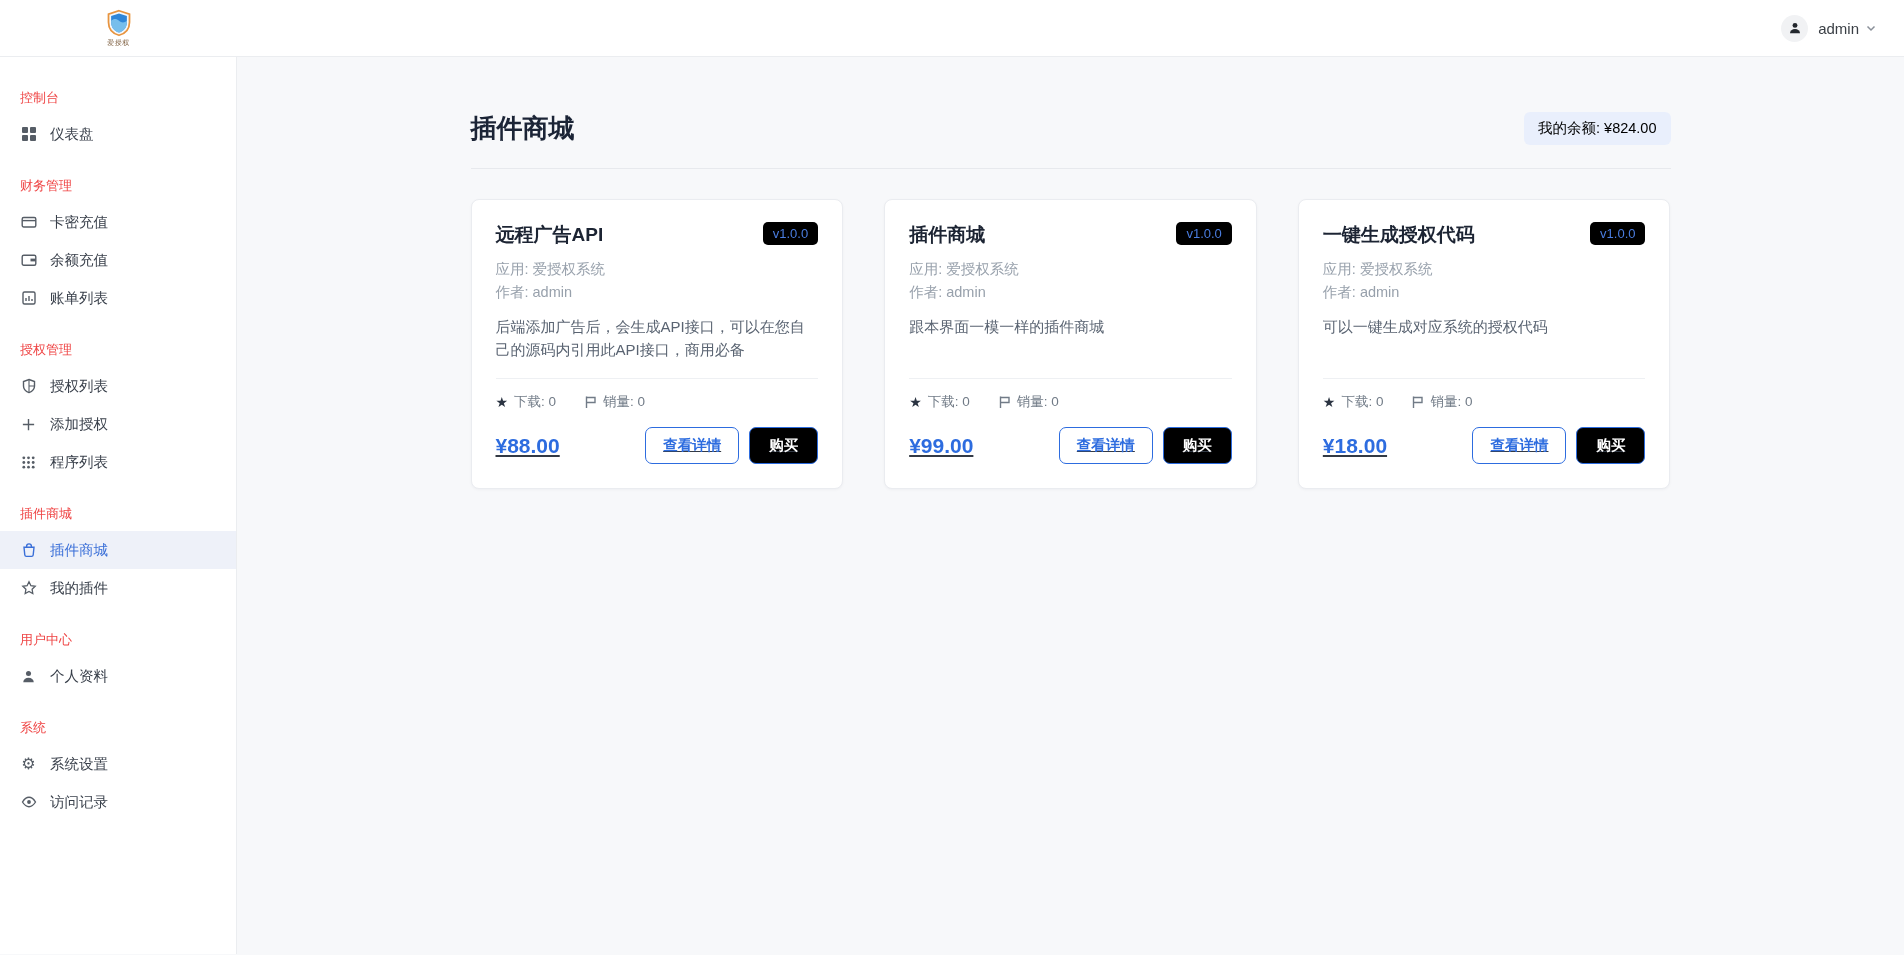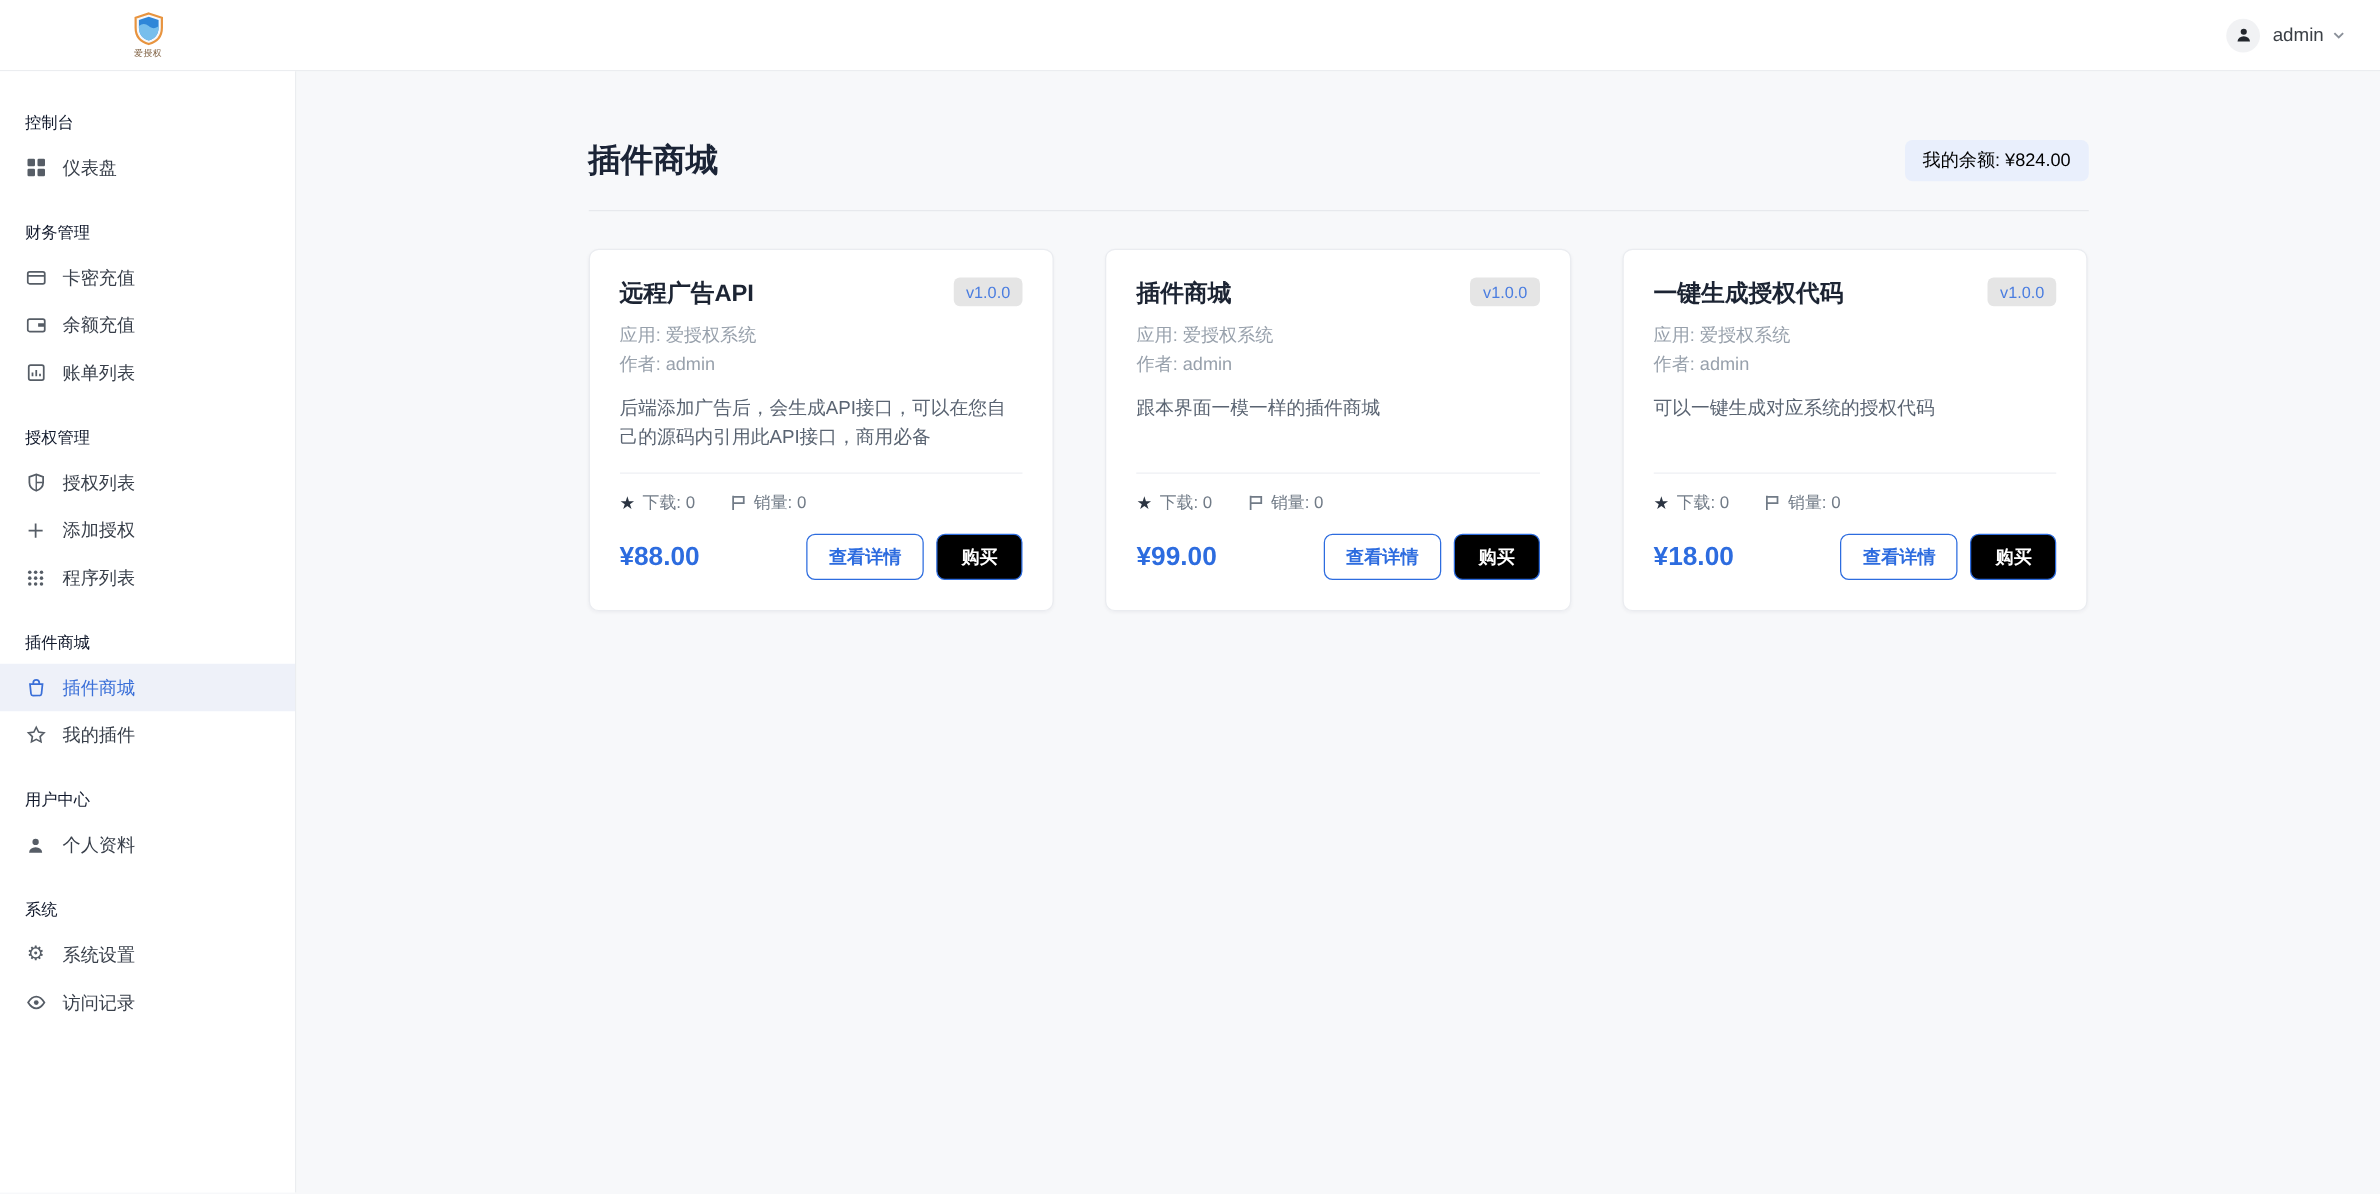--- a/index.html
+++ b/index.html
@@ -28,21 +28,21 @@
     display:flex; align-items:center; justify-content:center;
   }
   .username { font-size:15px; color:#3a3f45; margin:0 7px 0 10px; }
   
   .body-row { display:flex; height:897px; }
   .sidebar {
     width:237px; background:#ffffff; border-right:1px solid #ebedf0;
     padding:8px 0 20px; overflow:hidden;
   }
   .section-label {
-    font-size:13px; color:#0f172a; padding:0 20px; margin:24px 0 8px;
+    font-size:13px; color:#ef4444; padding:0 20px; margin:24px 0 8px;
   }
   .nav-item {
     height:38px; display:flex; align-items:center; gap:13px;
     padding:0 20px; font-size:14.5px; color:#383f4a; cursor:pointer;
   }
   .nav-item .nv-icon { width:17px; height:17px; flex:0 0 17px; color:#565d66;
     display:flex; align-items:center; justify-content:center; }
   .nav-item.active { background:#eef1f9; color:#3a6fd8; }
   .nav-item.active .nv-icon { color:#3a6fd8; }
   .gear-glyph { font-size:16px; line-height:1; color:#565d66; }
@@ -59,33 +59,33 @@
   .cards-grid {
     margin-top:30px; display:grid; grid-template-columns:repeat(3,1fr); gap:41px;
   }
   .card {
     background:#ffffff; border:1px solid #eaecf0; border-radius:8px;
     padding:22px 24px 24px; box-shadow:0 1px 3px rgba(16,24,40,.04);
   }
   .card-head { display:flex; justify-content:space-between; align-items:flex-start; }
   .card-title { font-size:19px; font-weight:bold; color:#1c2433; }
   .version-badge {
-    background:#e5e5e5; color:#4a7de0; font-size:13px;
+    background:#000000; color:#4a7de0; font-size:13px;
     padding:4px 10px; border-radius:5px; white-space:nowrap;
   }
   .card-meta { margin-top:10px; font-size:14.5px; color:#98a1ac; line-height:1.6; }
   .card-desc { margin-top:12px; font-size:15px; color:#5a6472; line-height:1.5; min-height:50px; }
   .card-divider { border-top:1px solid #eef0f3; margin-top:12px; }
   .card-stats {
     margin-top:14px; display:flex; align-items:center; gap:28px;
     font-size:13.5px; color:#717b87;
   }
   .stat { display:flex; align-items:center; gap:6px; }
   .star-glyph { color:#2b3442; font-size:14px; }
-  .card-footer { margin-top:16px; display:flex; justify-content:space-between; align-items:center; }
+  .card-footer { margin-top:16px; display:flex; justify-content:space-between; align-items:center;text-decoration:underline; }
   .price { font-size:21px; font-weight:bold; color:#2d6cdf; }
   .btn-row { display:flex; gap:10px; }
   button { font-family:inherit; cursor:pointer; }
   .btn-outline {
     background:#ffffff; border:1px solid #2d6cdf; color:#2d6cdf;
     font-size:14.5px; font-weight:bold; padding:8px 17px; border-radius:7px;
   }
   .btn-primary {
     background:#000000; border:1px solid #2d6cdf; color:#ffffff;
     font-size:14.5px; font-weight:bold; padding:8px 19px; border-radius:7px;

